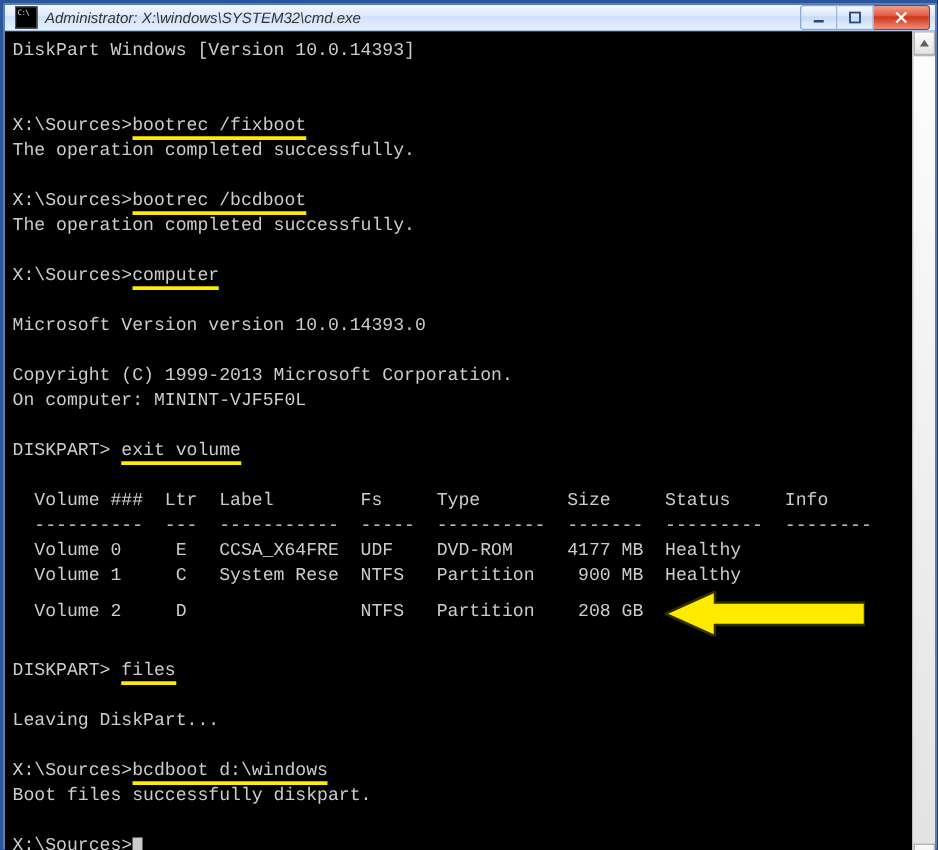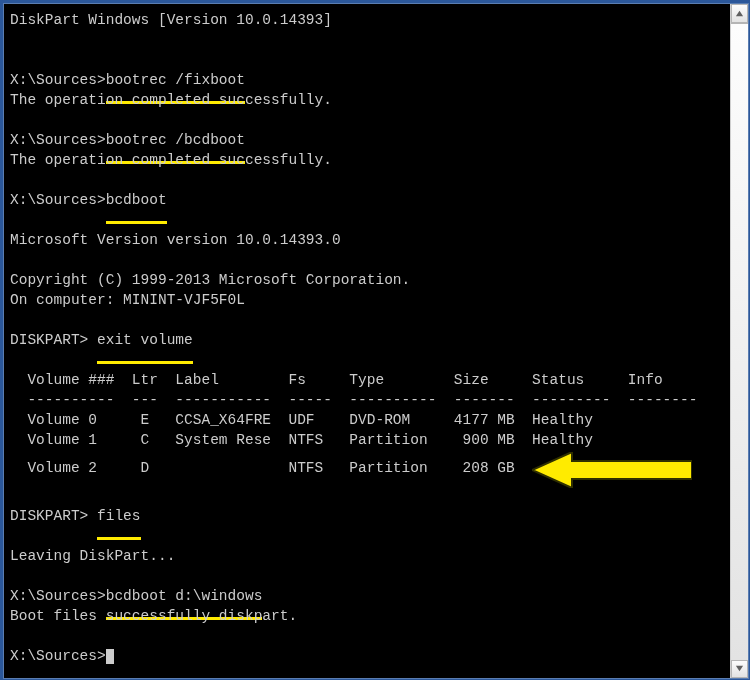--- a/index.html
+++ b/index.html
@@ -109,21 +109,21 @@
   .sb-track{flex:1 1 auto;background:#efefef;position:relative;}
   .sb-thumb{
     position:absolute;left:0;right:0;top:0;height:100%;
     background:linear-gradient(to bottom,#fdfdfd,#e3e3e3);
     border:1px solid #b5b5b5;
     border-left:none;border-right:none;
   }
   .sb-btn svg{width:9px;height:9px;fill:#606060}
   .hl{
     border-bottom: 3px solid #ffeb00;
-    padding-bottom:13px;
+    padding-bottom:0;
   }
   .arrow-wrap{
     display:inline-block;
     vertical-align:middle;
     position:relative;
     top:2px;
   }
   .arrow{
     width:160px;height:36px;
     display:block;
@@ -135,32 +135,54 @@
     vertical-align:text-bottom;
     animation:blink 1s steps(1) infinite;
   }
   @keyframes blink{50%{opacity:0}}
 </style>
 </head>
 <body>
 
 <div class="window">
 
+  <div class="titlebar">
+    <div class="appicon"></div>
+    <div class="titletext">Administrator: X:\windows\SYSTEM32\cmd.exe</div>
+    <div class="spacer"></div>
+    <div class="winbtns">
+      <div class="winbtn">
+        <svg viewBox="0 0 10 10">
+            <rect x="1" y="7" width="8" height="2" fill="#2b4a7a"></rect>
+          </svg>
+      </div>
+      <div class="winbtn">
+        <svg viewBox="0 0 10 10">
+            <rect x="1" y="1" width="8" height="8" fill="none" stroke="#2b4a7a" stroke-width="1.5"></rect>
+          </svg>
+      </div>
+      <div class="winbtn">
+        <svg viewBox="0 0 10 10">
+            <path d="M1 1 L9 9 M9 1 L1 9" stroke="#fff" stroke-width="1.8"></path>
+          </svg>
+      </div>
+    </div>
+  </div>
 
   <div class="term-wrap">
     <div class="terminal"><span>DiskPart Windows [Version 10.0.14393]</span>
 
 
 <span>X:\Sources&gt;</span><span class="hl">bootrec /fixboot</span>
 <span>The operation completed successfully.</span>
 
 <span>X:\Sources&gt;</span><span class="hl">bootrec /bcdboot</span>
 <span>The operation completed successfully.</span>
 
-<span>X:\Sources&gt;</span><span class="hl">bcdboot</span>
+<span>X:\Sources&gt;</span><span class="hl">computer</span>
 
 <span>Microsoft Version version 10.0.14393.0</span>
 
 <span>Copyright (C) 1999-2013 Microsoft Corporation.</span>
 <span>On computer: MININT-VJF5F0L</span>
 
 <span>DISKPART&gt; </span><span class="hl">exit volume</span>
 
 <span>  Volume ###  Ltr  Label        Fs     Type        Size     Status     Info</span>
 <span>  ----------  ---  -----------  -----  ----------  -------  ---------  --------</span>

